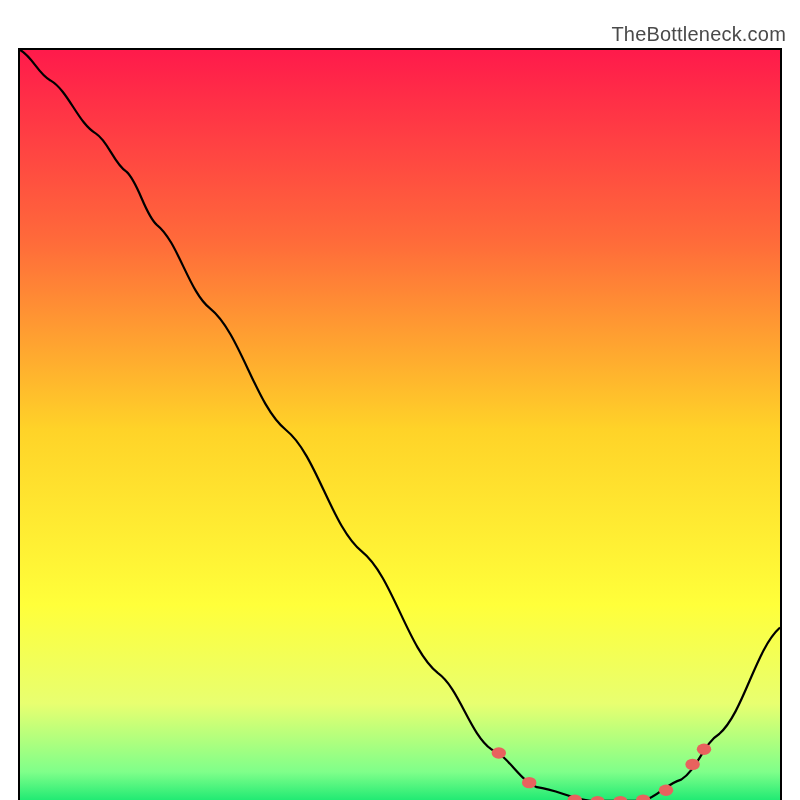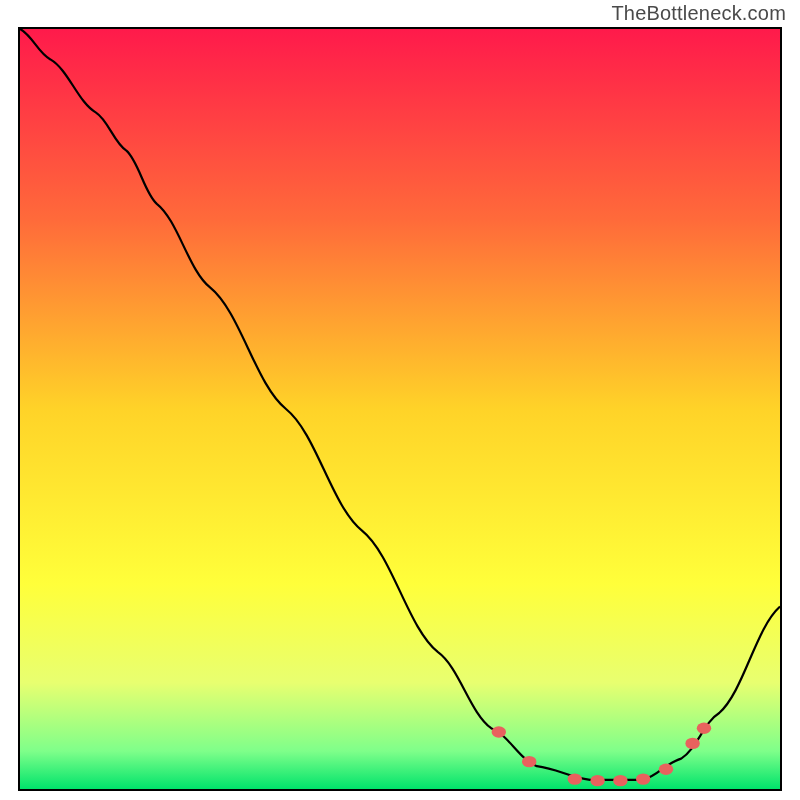--- a/index.html
+++ b/index.html
@@ -8,20 +8,21 @@
     width: 800px;
     height: 800px;
     overflow: hidden;
     font-family: Arial, Helvetica, sans-serif;
     background: #ffffff;
   }
   .chart-wrap {
     position: relative;
     width: 800px;
     height: 568px;
+    margin-top: 21px;
   }
   .watermark {
     position: absolute;
     top: 2px;
     right: 14px;
     color: #4a4a4a;
     font-size: 20px;
     font-family: Verdana, Geneva, sans-serif;
     letter-spacing: 0.2px;
     user-select: none;

